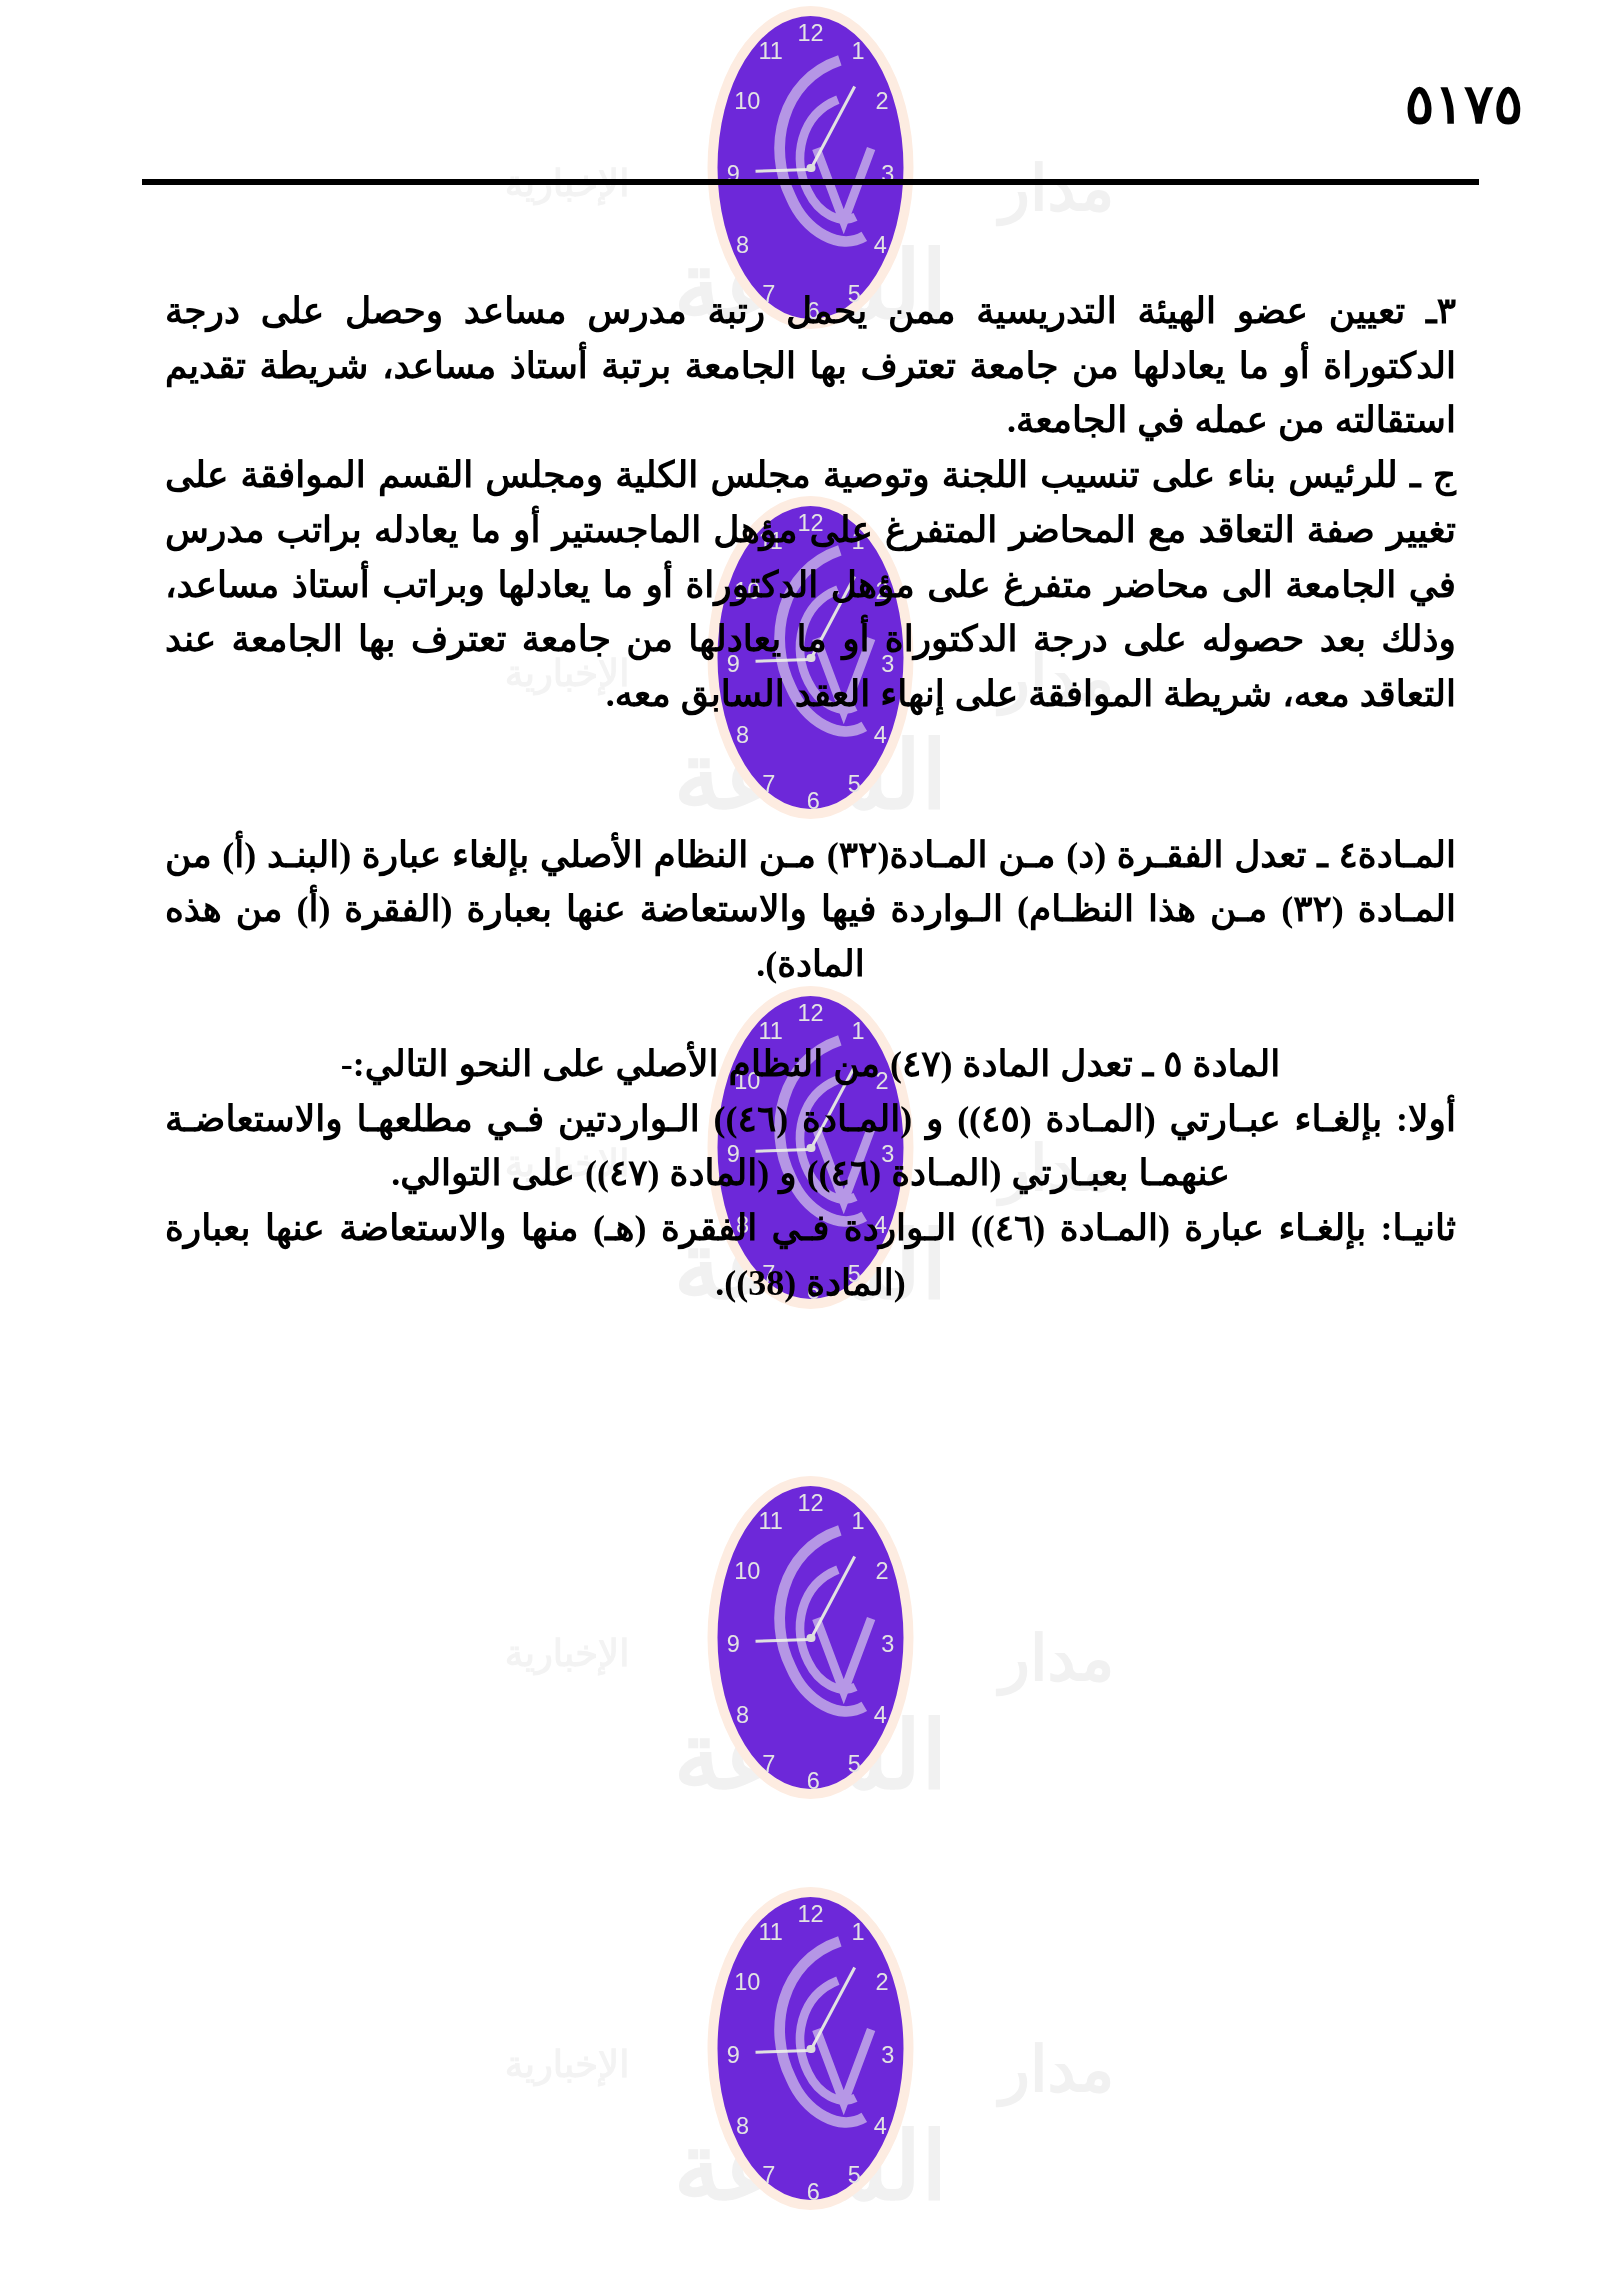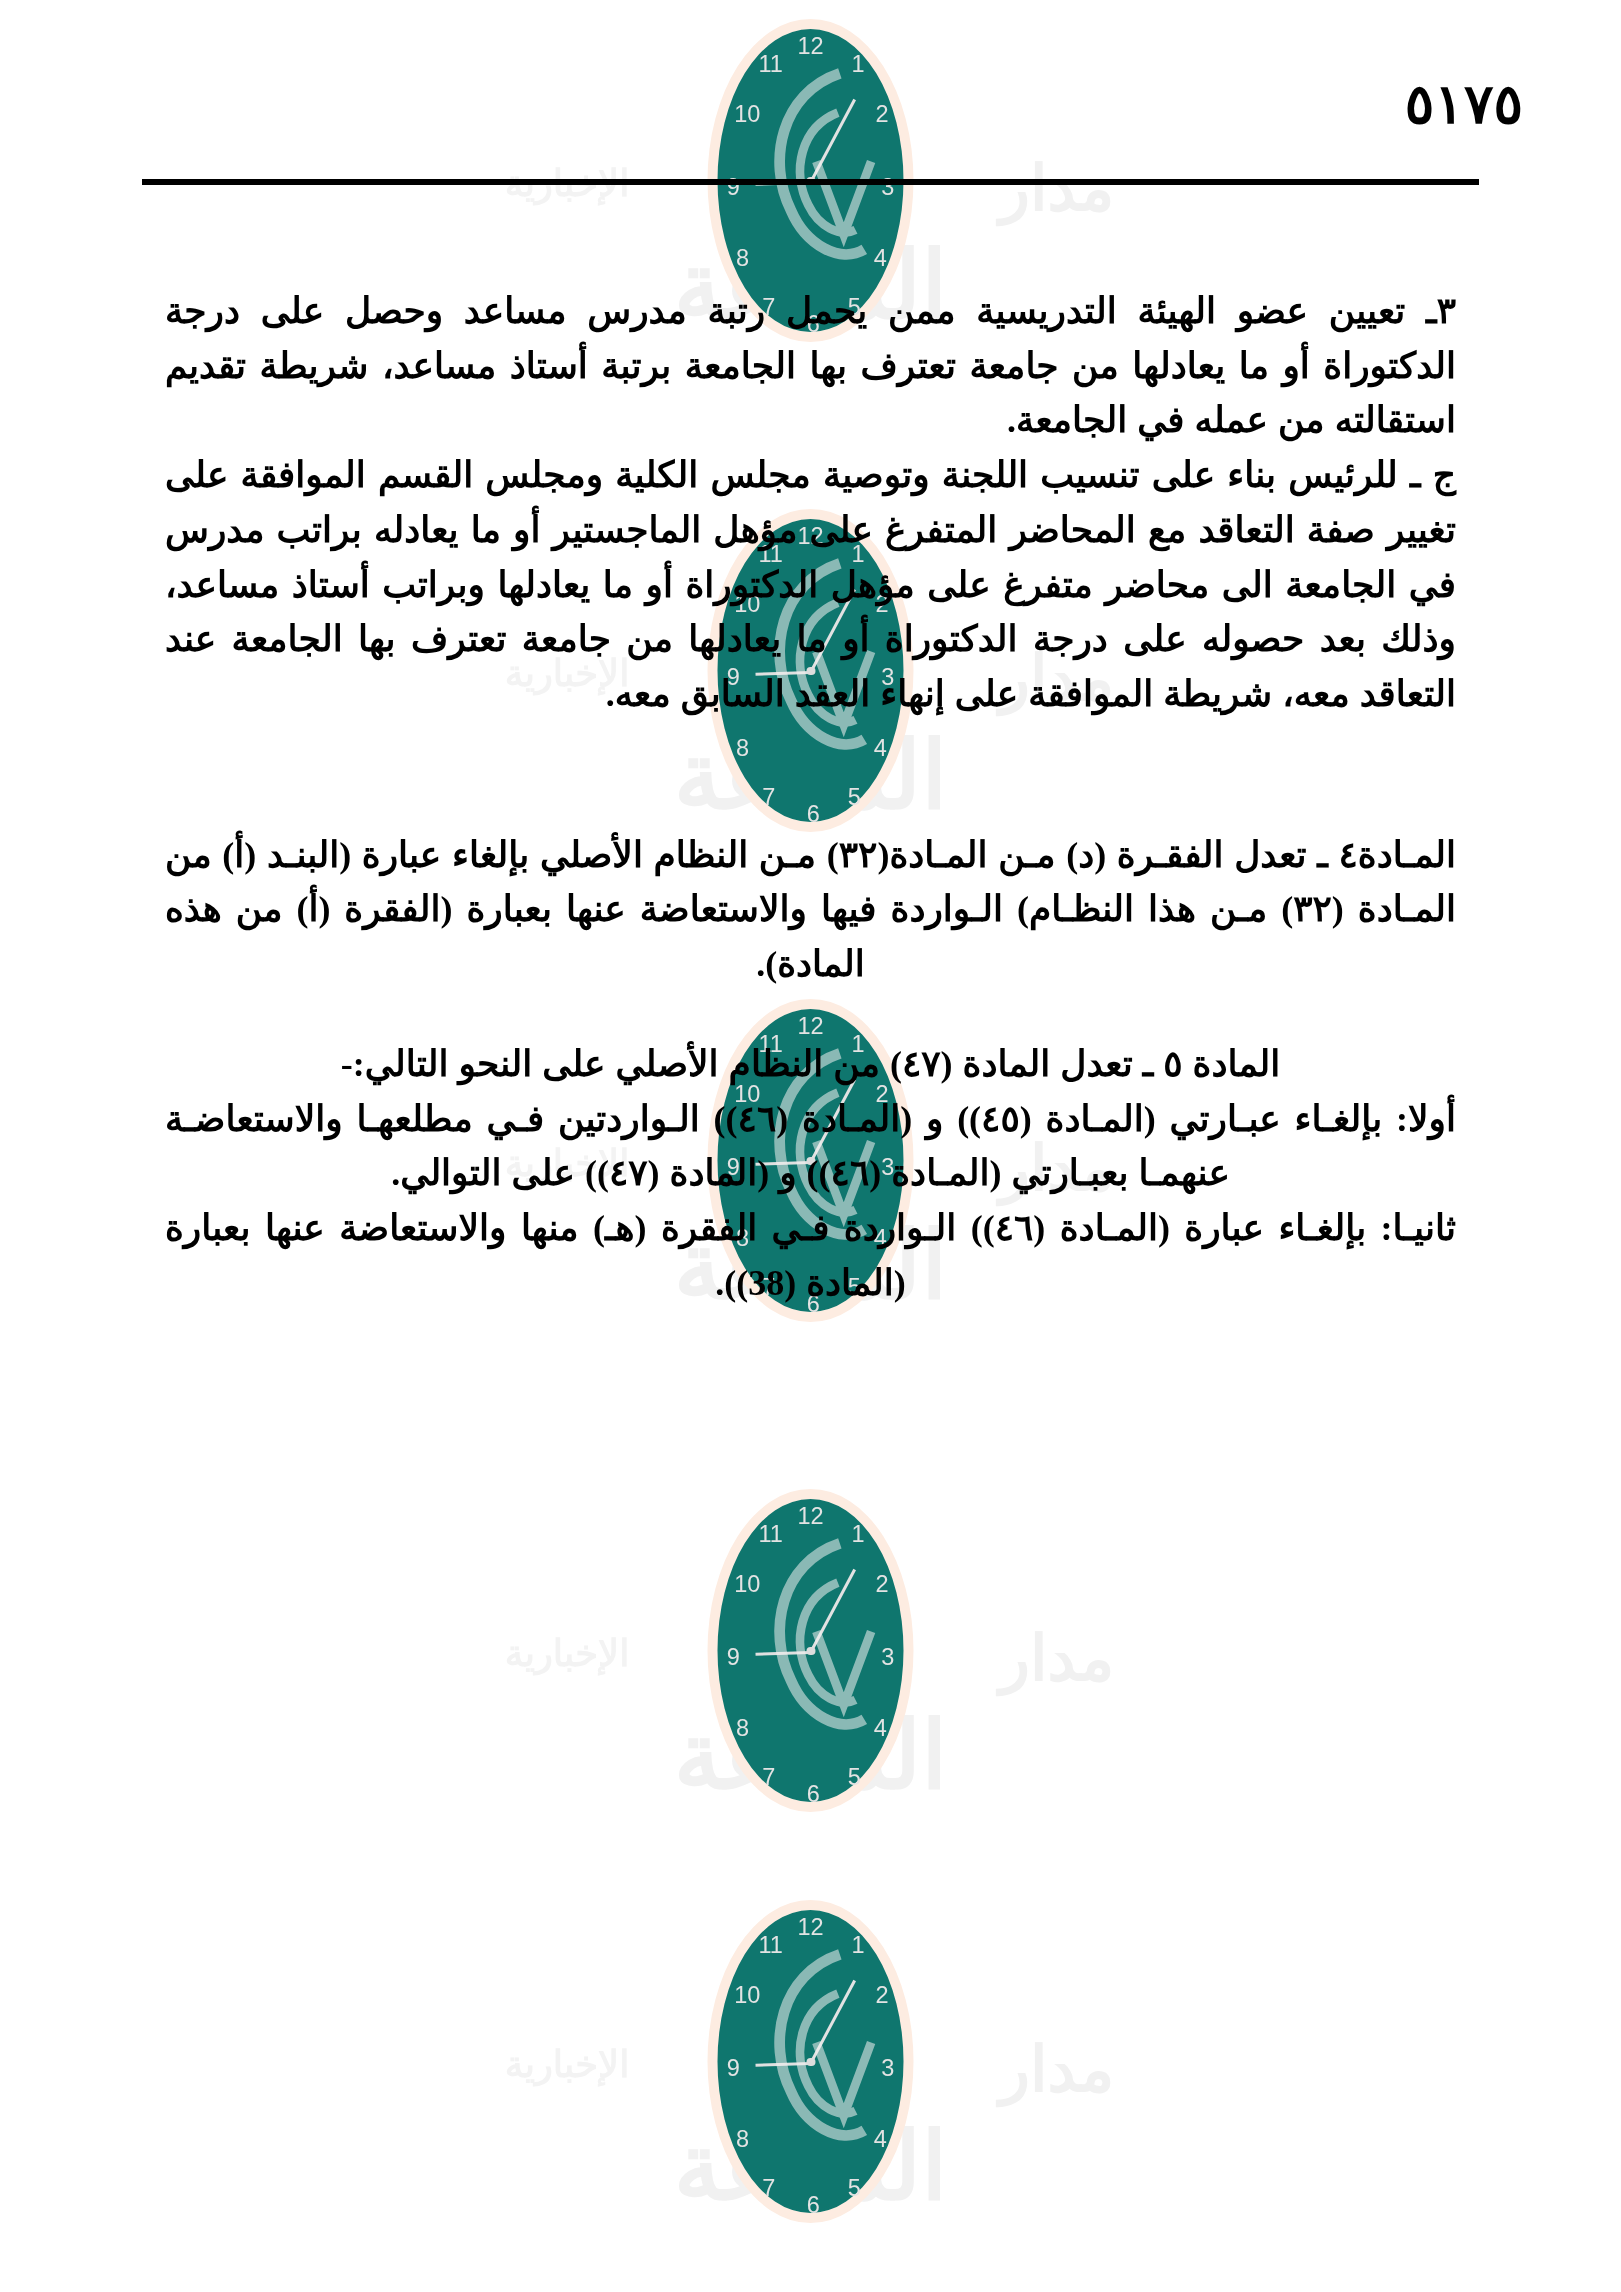--- a/index.html
+++ b/index.html
@@ -34,27 +34,27 @@
   .wm-u1 { top: -29px; }
   .wm-u2 { top: 461px; }
   .wm-u3 { top: 951px; }
   .wm-u4 { top: 1441px; }
   .wm-u5 { top: 1852px; }
 
   
   .wm-clock {
     position: absolute;
     left: 50%;
-    top: 48px;
+    top: 35px;
     transform: translateX(-50%);
     width: 206px;
     height: 323px;
     border-radius: 50%;
     border: 10.8px solid #fdece1;
-    background: #0f766e;
+    background: #6d28d9;
     box-sizing: border-box;
   }
   .wm-num {
     position: absolute;
     color: #e3e3e3;
     font-size: 23.5px;
     font-family: "Liberation Sans", sans-serif;
     font-weight: 400;
     line-height: 1;
   }

